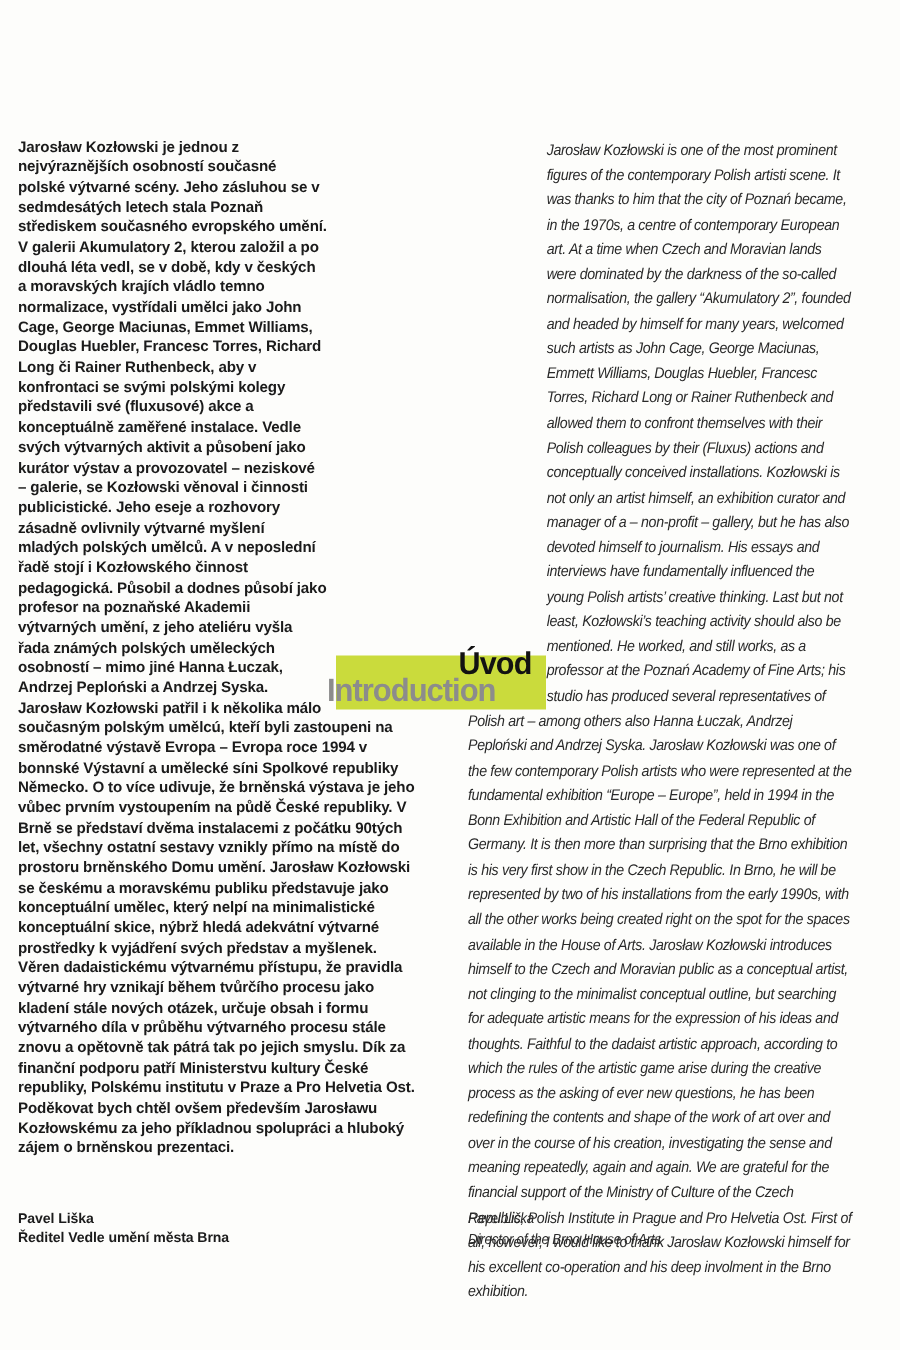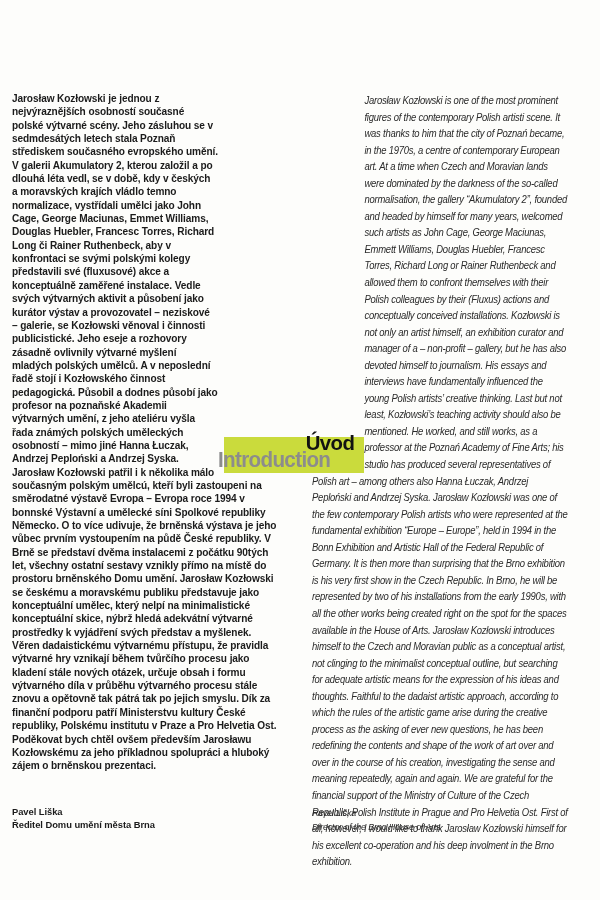--- a/index.html
+++ b/index.html
@@ -157,21 +157,21 @@
 
 <div class="page">
 
   <div class="col-cz">
     <span class="cz-shim"></span>
     <p class="para">Jarosław Kozłowski je jednou z nejvýraznějších osobností současné polské výtvarné scény. Jeho zásluhou se v sedmdesátých letech stala Poznaň střediskem současného evropského umění. V galerii Akumulatory 2, kterou založil a po dlouhá léta vedl, se v době, kdy v českých a moravských krajích vládlo temno normalizace, vystřídali umělci jako John Cage, George Maciunas, Emmet Williams, Douglas Huebler, Francesc Torres, Richard Long či Rainer Ruthenbeck, aby v konfrontaci se svými polskými kolegy představili své (fluxusové) akce a konceptuálně zaměřené instalace. Vedle svých výtvarných aktivit a působení jako kurátor výstav a provozovatel – neziskové – galerie, se Kozłowski věnoval i činnosti publicistické. Jeho eseje a rozhovory zásadně ovlivnily výtvarné myšlení mladých polských umělců. A v neposlední řadě stojí i Kozłowského činnost pedagogická. Působil a dodnes působí jako profesor na poznaňské Akademii výtvarných umění, z jeho ateliéru vyšla řada známých polských uměleckých osobností – mimo jiné Hanna Łuczak, Andrzej Peploński a Andrzej Syska. Jarosław Kozłowski patřil i k několika málo současným polským umělcú, kteří byli zastoupeni na směrodatné výstavě Evropa – Evropa roce 1994 v bonnské Výstavní a umělecké síni Spolkové republiky Německo. O to více udivuje, že brněnská výstava je jeho vůbec prvním vystoupením na půdě České republiky. V Brně se představí dvěma instalacemi z počátku 90tých let, všechny ostatní sestavy vznikly přímo na místě do prostoru brněnského Domu umění. Jarosław Kozłowski se českému a moravskému publiku představuje jako konceptuální umělec, který nelpí na minimalistické konceptuální skice, nýbrž hledá adekvátní výtvarné prostředky k vyjádření svých představ a myšlenek. Věren dadaistickému výtvarnému přístupu, že pravidla výtvarné hry vznikají během tvůrčího procesu jako kladení stále nových otázek, určuje obsah i formu výtvarného díla v průběhu výtvarného procesu stále znovu a opětovně tak pátrá tak po jejich smyslu. Dík za finanční podporu patří Ministerstvu kultury České republiky, Polskému institutu v Praze a Pro Helvetia Ost. Poděkovat bych chtěl ovšem především Jarosławu Kozłowskému za jeho příkladnou spolupráci a hluboký zájem o brněnskou prezentaci.</p>
   </div>
 
   <div class="sig-cz">
     <div>Pavel Liška</div>
-    <div>Ředitel Domu umění města Brna</div>
+    <div>Ředitel Vedle umění města Brna</div>
   </div>
 
   <div class="col-en">
     <span class="en-shim"></span>
     <p class="para">Jarosław Kozłowski is one of the most prominent figures of the contemporary Polish artisti scene. It was thanks to him that the city of Poznań became, in the 1970s, a centre of contemporary European art. At a time when Czech and Moravian lands were dominated by the darkness of the so-called normalisation, the gallery “Akumulatory 2”, founded and headed by himself for many years, welcomed such artists as John Cage, George Maciunas, Emmett Williams, Douglas Huebler, Francesc Torres, Richard Long or Rainer Ruthenbeck and allowed them to confront themselves with their Polish colleagues by their (Fluxus) actions and conceptually conceived installations. Kozłowski is not only an artist himself, an exhibition curator and manager of a – non-profit – gallery, but he has also devoted himself to journalism. His essays and interviews have fundamentally influenced the young Polish artists’ creative thinking. Last but not least, Kozłowski’s teaching activity should also be mentioned. He worked, and still works, as a professor at the Poznań Academy of Fine Arts; his studio has produced several representatives of Polish art – among others also Hanna Łuczak, Andrzej Peploński and Andrzej Syska. Jarosław Kozłowski was one of the few contemporary Polish artists who were represented at the fundamental exhibition “Europe – Europe”, held in 1994 in the Bonn Exhibition and Artistic Hall of the Federal Republic of Germany. It is then more than surprising that the Brno exhibition is his very first show in the Czech Republic. In Brno, he will be represented by two of his installations from the early 1990s, with all the other works being created right on the spot for the spaces available in the House of Arts. Jarosław Kozłowski introduces himself to the Czech and Moravian public as a conceptual artist, not clinging to the minimalist conceptual outline, but searching for adequate artistic means for the expression of his ideas and thoughts. Faithful to the dadaist artistic approach, according to which the rules of the artistic game arise during the creative process as the asking of ever new questions, he has been redefining the contents and shape of the work of art over and over in the course of his creation, investigating the sense and meaning repeatedly, again and again. We are grateful for the financial support of the Ministry of Culture of the Czech Republic, Polish Institute in Prague and Pro Helvetia Ost. First of all, however, I would like to thank Jarosław Kozłowski himself for his excellent co-operation and his deep involment in the Brno exhibition.</p>
   </div>
 
   <div class="sig-en">
     <div>Pavel Liška</div>
     <div>Director of the Brno House of Arts</div>

